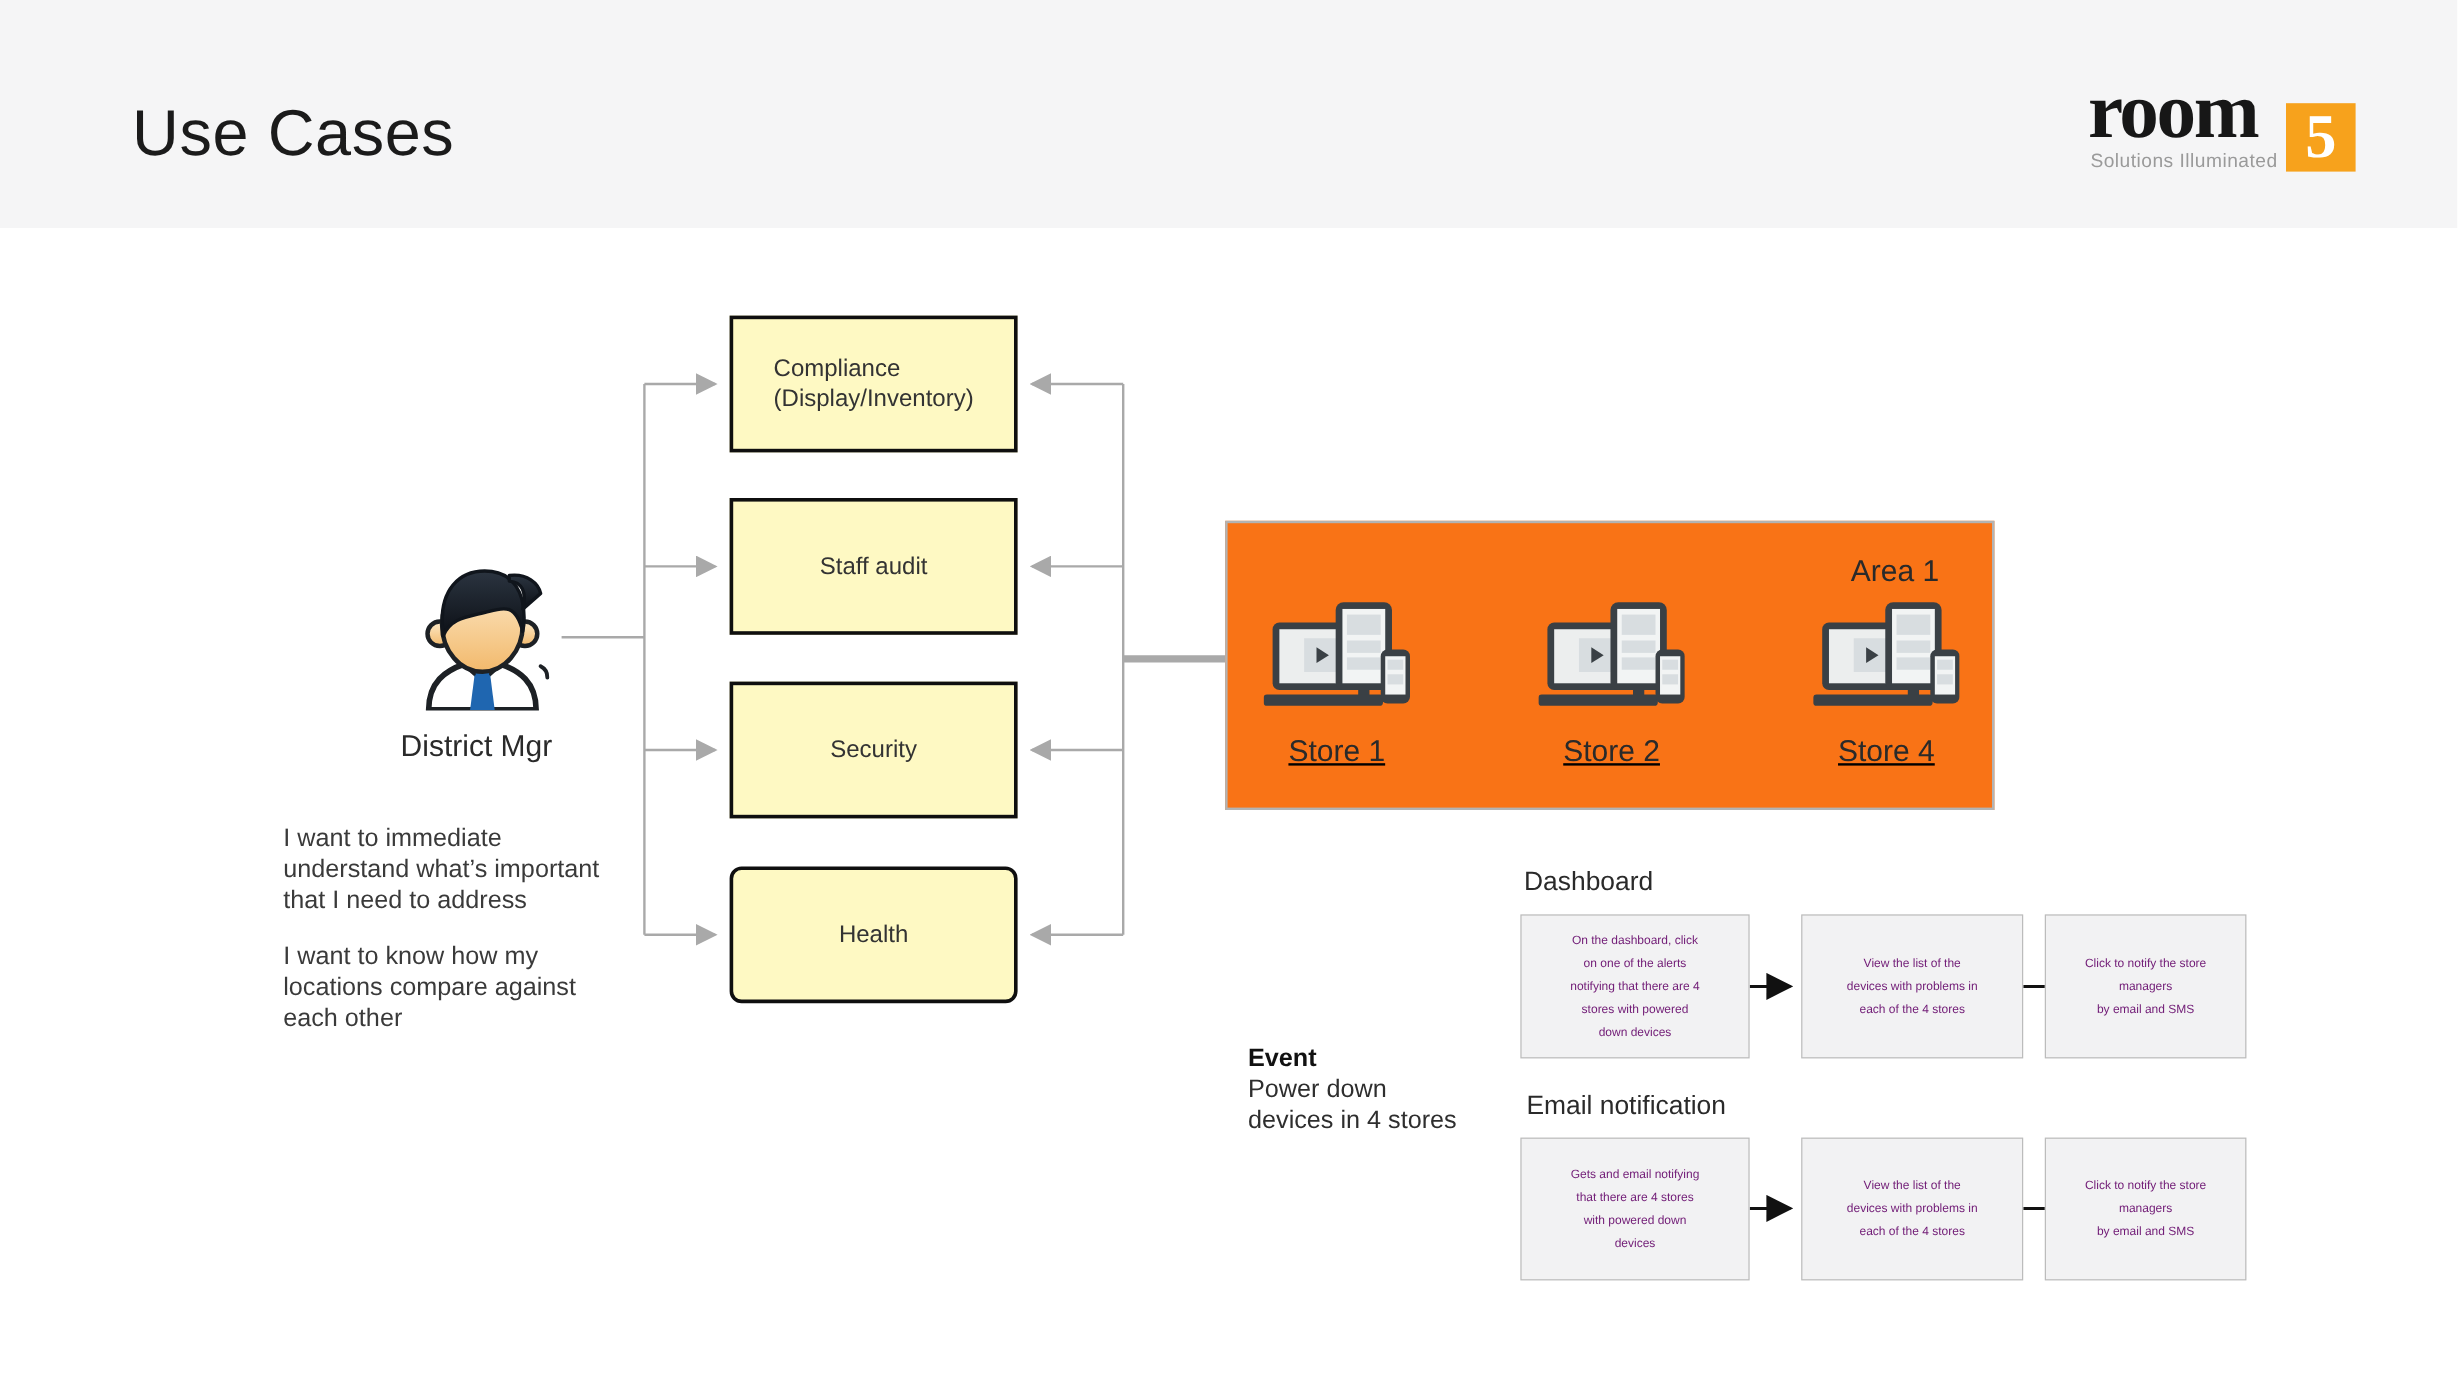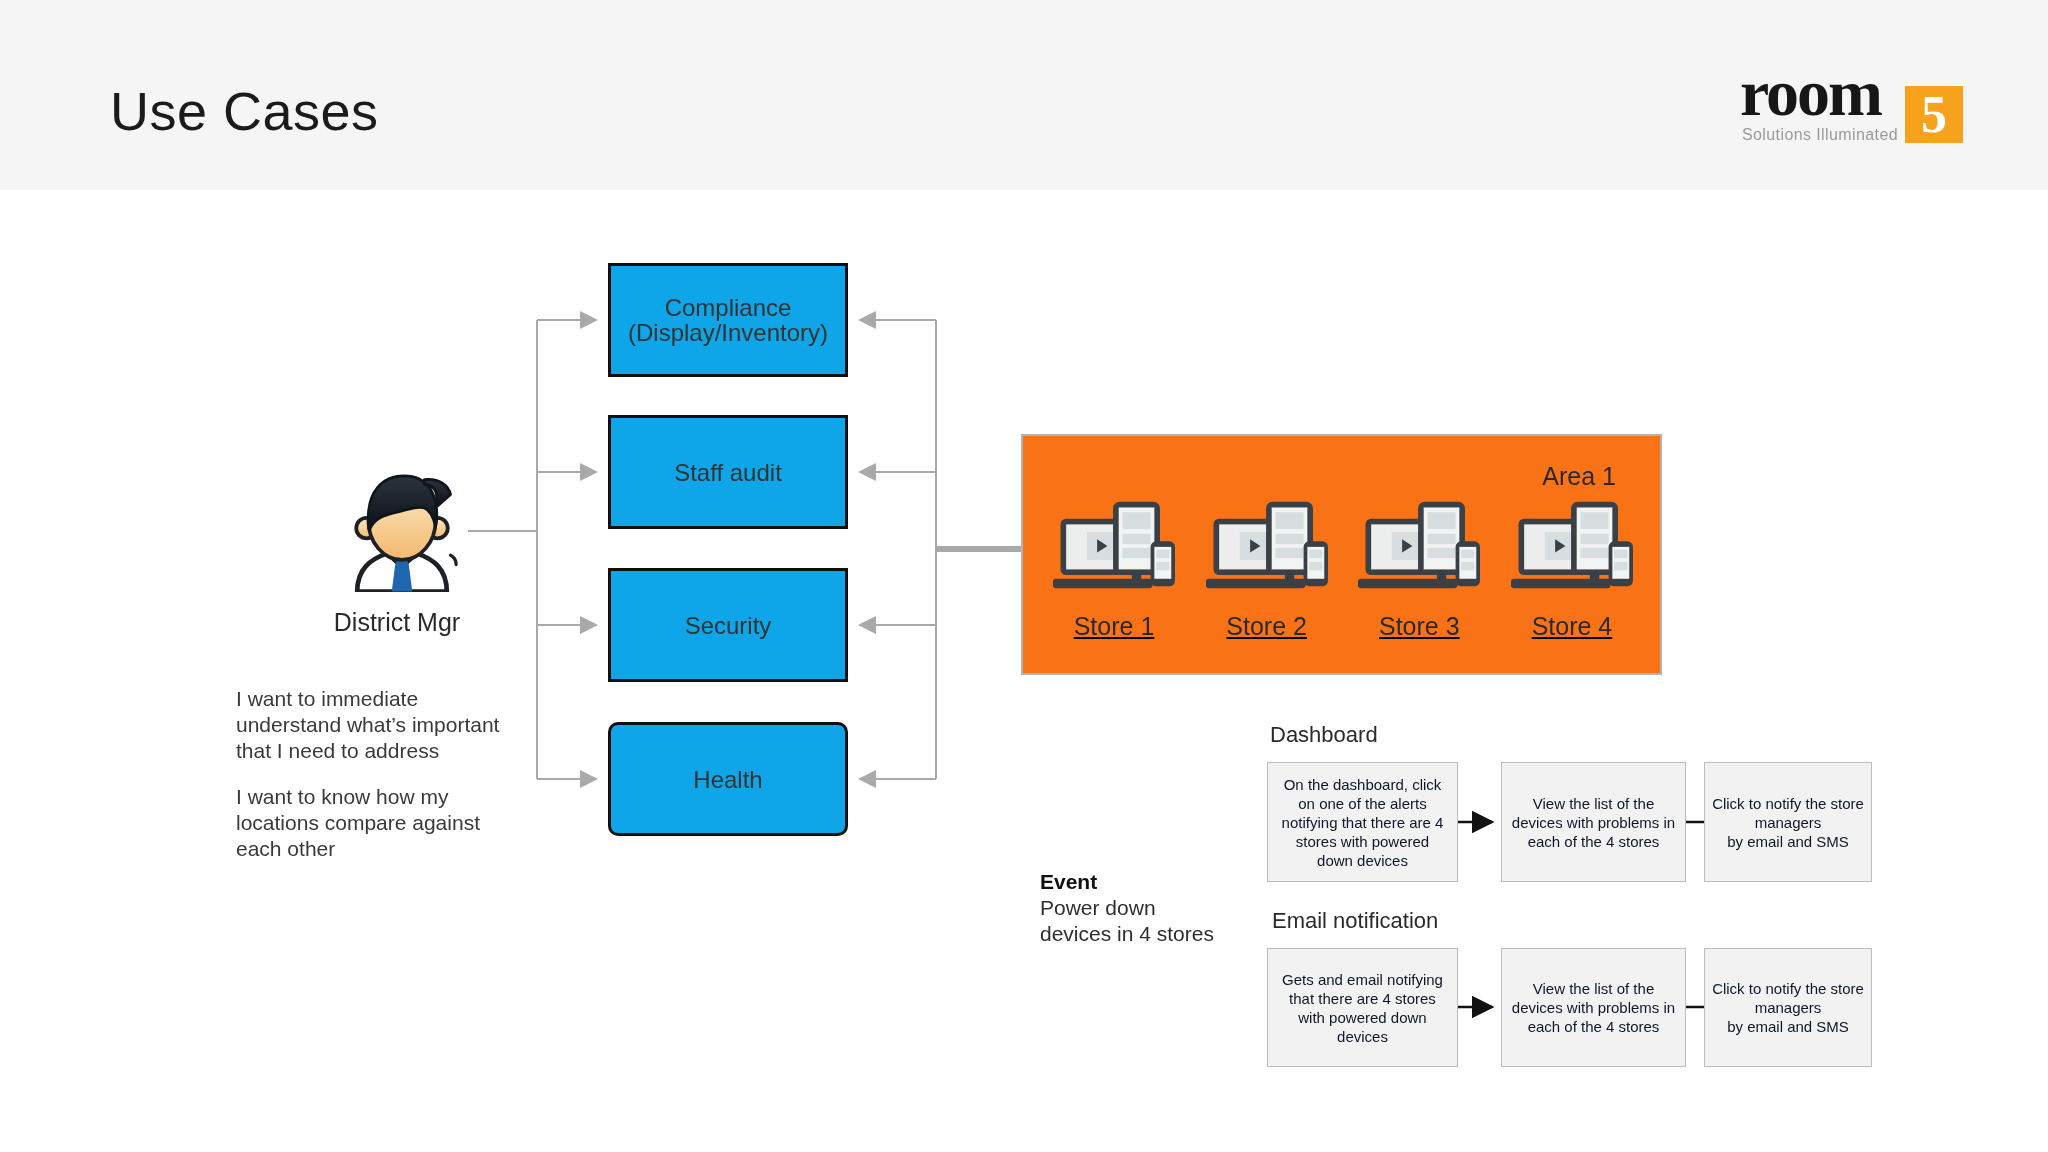--- a/index.html
+++ b/index.html
@@ -19,21 +19,21 @@
   .wires { position: absolute; left: 0; top: 0; width: 2048px; height: 1152px; z-index: 1; }
 
   
   .actor-icon { position: absolute; left: 346px; top: 468px; width: 112px; height: 124px; z-index: 2; }
   .actor-name { position: absolute; left: 287px; top: 608px; width: 220px; text-align: center; font-size: 25px; color: #2a2a2a; z-index: 2; }
   .goal { position: absolute; left: 236px; width: 300px; font-size: 21px; line-height: 26px; color: #3a3a3a; white-space: pre-line; z-index: 2; }
   .goal-1 { top: 686px; }
   .goal-2 { top: 784px; }
 
   
-  .usecase { position: absolute; left: 608px; width: 240px; height: 114px; background: #0ea5e9; border: 3px solid #0f0f0f; display: flex; align-items: center; justify-content: center; text-align: center; font-size: 24px; line-height: 25px; color: #333333; white-space: pre-line; z-index: 2; }
+  .usecase { position: absolute; left: 608px; width: 240px; height: 114px; background: #fef9c3; border: 3px solid #0f0f0f; display: flex; align-items: center; justify-content: center; text-align: left; font-size: 20px; line-height: 25px; color: #333333; white-space: pre-line; z-index: 2; }
   .uc-0 { top: 263px; }
   .uc-1 { top: 415px; }
   .uc-2 { top: 568px; }
   .uc-3 { top: 722px; border-radius: 10px; }
 
   
   .area { position: absolute; left: 1021px; top: 434px; width: 641px; height: 241px; border: 2px solid #b3b3b3; background: #f97316; z-index: 2; }
   .area-label { position: absolute; right: 44px; top: 26px; font-size: 25px; color: #2a2a2a; }
   .stores { position: absolute; left: 22px; top: 62px; width: 596px; display: flex; justify-content: space-between; text-decoration: underline; }
   .store { width: 138px; display: flex; flex-direction: column; align-items: center; }
@@ -42,21 +42,21 @@
 
   
   .event { position: absolute; left: 1040px; top: 869px; width: 230px; z-index: 2; }
   .event-label { font-size: 21px; font-weight: 700; color: #111111; line-height: 26px; }
   .event-desc { font-size: 21px; color: #2e2e2e; line-height: 26px; white-space: pre-line; }
 
   
   .flow-title { position: absolute; font-size: 22px; color: #2a2a2a; z-index: 2; }
   .flow-title-0 { left: 1270px; top: 722px; }
   .flow-title-1 { left: 1272px; top: 908px; }
-  .step { position: absolute; background: #f2f2f3; border: 1px solid #bcbcbc; display: flex; align-items: center; justify-content: center; text-align: center; font-size: 15px; line-height: 19px; color: #0f172a; white-space: pre-line; padding: 4px; z-index: 2; }
+  .step { position: absolute; background: #f2f2f3; border: 1px solid #bcbcbc; display: flex; align-items: center; justify-content: center; text-align: center; font-size: 10px; line-height: 19px; color: #701a75; white-space: pre-line; padding: 4px; z-index: 2; }
   .row-0 { top: 762px; height: 120px; }
   .row-1 { top: 948px; height: 119px; }
   .col-0 { left: 1267px; width: 191px; }
   .col-1 { left: 1501px; width: 185px; }
   .col-2 { left: 1704px; width: 168px; }
 </style>
 </head>
 <body>
 
 <div id="stage">
@@ -175,26 +175,20 @@
       <div class="store">
         <svg viewBox="0 0 130 96">
             <use href="#devcluster"></use>
           </svg>
         <div class="store-label">Store 2</div>
       </div>
       <div class="store">
         <svg viewBox="0 0 130 96">
             <use href="#devcluster"></use>
           </svg>
-        <div class="store-label">Store 3</div>
-      </div>
-      <div class="store">
-        <svg viewBox="0 0 130 96">
-            <use href="#devcluster"></use>
-          </svg>
         <div class="store-label">Store 4</div>
       </div>
     </div>
   </div>
 
   <div class="event">
     <div class="event-label">Event</div>
     <div class="event-desc">Power down
 devices in 4 stores</div>
   </div>

